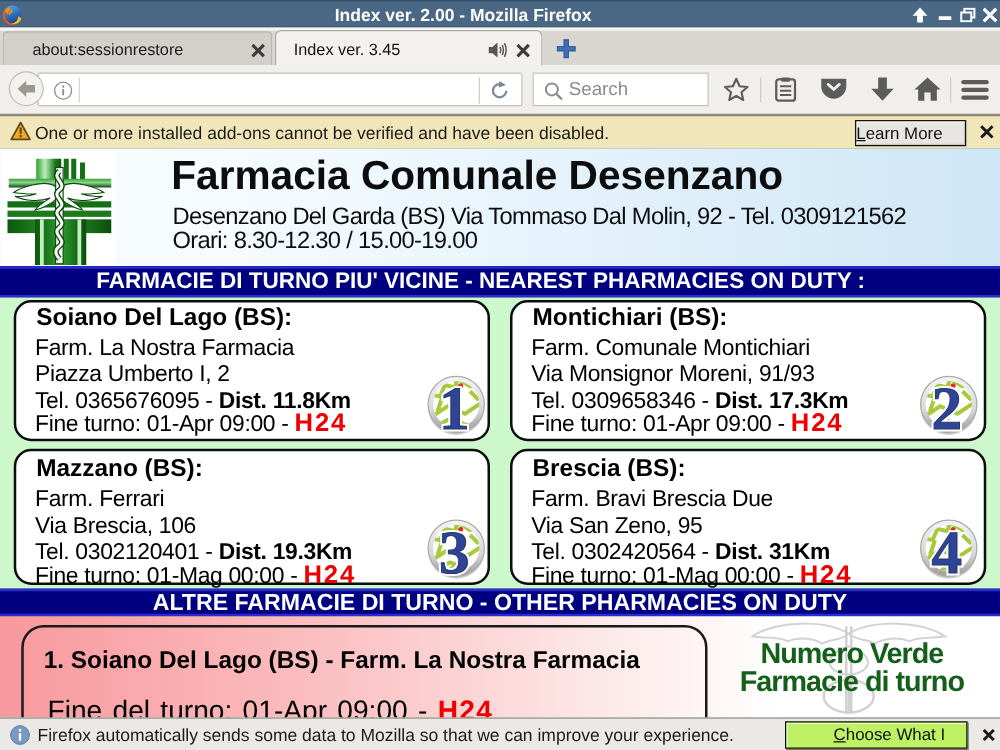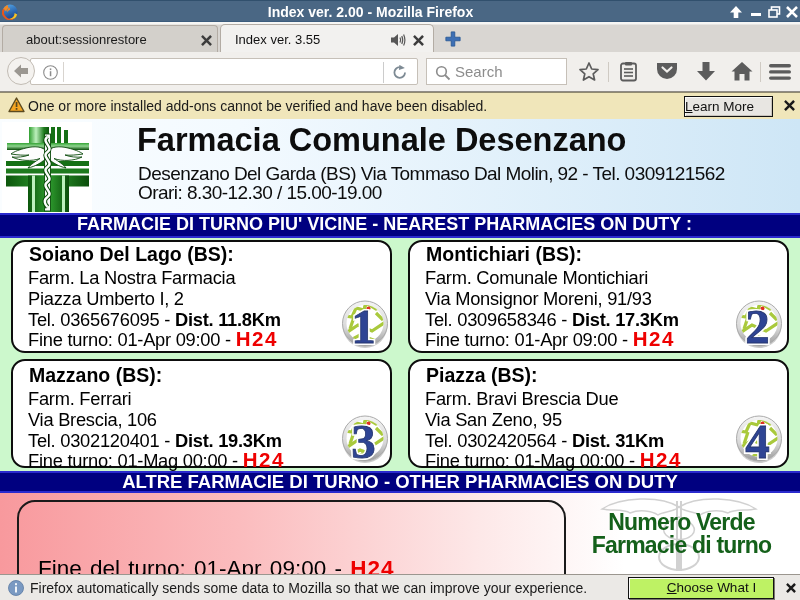--- a/index.html
+++ b/index.html
@@ -104,21 +104,21 @@
   </div>
 
   <div id="tabbar">
     <div class="tab1">
       <div class="txt">about:sessionrestore</div>
       <svg style="position:absolute;left:198px;top:9px" width="11" height="11" viewBox="0 0 11 11">
           <path d="M1.85 1.85 L9.15 9.15 M9.15 1.85 L1.85 9.15" stroke="#3c3c3c" stroke-width="2.5" stroke-linecap="square"></path>
         </svg>
     </div>
     <div class="tab2">
-      <div class="txt">Index ver. 3.55</div>
+      <div class="txt">Index ver. 3.45</div>
       <svg style="position:absolute;left:169px;top:8px" width="17" height="14" viewBox="0 0 17 14">
         <path d="M1 4.5 L4 4.5 L8 1 L8 13 L4 9.5 L1 9.5 Z" fill="#575757"></path>
         <path d="M10 4.5 Q11.3 7 10 9.5 M11.8 3 Q13.6 7 11.8 11 M13.6 1.5 Q16.2 7 13.6 12.5" stroke="#575757" stroke-width="1.2" fill="none"></path>
       </svg>
       <svg style="position:absolute;left:192px;top:10px" width="11" height="11" viewBox="0 0 11 11">
           <path d="M1.85 1.85 L9.15 9.15 M9.15 1.85 L1.85 9.15" stroke="#3c3c3c" stroke-width="2.5" stroke-linecap="square"></path>
         </svg>
     </div>
     <svg style="position:absolute;left:445px;top:9px" width="16" height="16" viewBox="0 0 18 18">
       <path d="M7 1 L11 1 L11 7 L17 7 L17 11 L11 11 L11 17 L7 17 L7 11 L1 11 L1 7 L7 7 Z" fill="#3d6fb4" stroke="#2a5a97" stroke-width="1"></path>
@@ -350,21 +350,21 @@
             <path d="M35 13 L41 19 L48 15"></path>
             <path d="M13 17 L9 29"></path>
             <path d="M25 3 L23 10"></path>
           </g>
           <circle cx="27.5" cy="8.5" r="2" fill="#e03020"></circle>
           <text x="22.5" y="43" text-anchor="middle" font-family="Liberation Serif, serif" font-size="49" font-weight="bold" fill="none" stroke="#ffffff" stroke-width="4">3</text>
               <text x="22.5" y="43" text-anchor="middle" font-family="Liberation Serif, serif" font-size="49" font-weight="bold" fill="#2e4494" stroke="#26376f" stroke-width="0.8">3</text>
         </svg></div>
       </div>
       <div class="card" style="left:408px;top:121px;height:109px">
-        <div class="t" style="top:3px">Piazza (BS):</div>
+        <div class="t" style="top:3px">Brescia (BS):</div>
         <div class="l" style="top:27px">Farm. Bravi Brescia Due</div>
         <div class="l" style="top:48px">Via San Zeno, 95</div>
         <div class="l" style="top:69px">Tel. 0302420564 - <b>Dist. 31Km</b></div>
         <div class="l" style="top:87px">Fine turno: 01-Mag 00:00 - <span class="red">H24</span></div>
         <div class="badge" style="left:325px;top:54px"><svg width="48" height="49" viewBox="0 0 48 49">
           <defs>
             <linearGradient id="ring4" x1="0" y1="0" x2="0" y2="1">
               <stop offset="0" stop-color="#f5f5f5"></stop>
                   <stop offset="0.6" stop-color="#d8d8d8"></stop>
                   <stop offset="1" stop-color="#9a9a9a"></stop>
@@ -403,20 +403,21 @@
             <path d="M79 12 C60 0 20 2 2 14 C12 16 24 14 30 18 C40 14 52 16 58 20 C64 16 72 18 79 12 Z" stroke-width="1.5"></path>
             <path d="M79 12 C98 0 138 2 156 14 C146 16 134 14 128 18 C118 14 106 16 100 20 C94 16 86 18 79 12 Z" stroke-width="1.5"></path>
             <path d="M79 22 C66 26 60 34 66 40 C72 46 86 46 92 40 C98 34 92 26 79 22" stroke-width="1.5"></path>
             <ellipse cx="79" cy="62" rx="20" ry="13" stroke-width="2"></ellipse>
             <path d="M79 49 L79 75" stroke-width="2"></path>
           </g>
         </svg>
         <div class="g">Numero Verde<br>Farmacie di turno</div>
       </div>
       <div id="pinkcard">
+        <div class="t">1. Soiano Del Lago (BS) - Farm. La Nostra Farmacia</div>
         <div class="l2">Piazza Umberto I, 2 - Tel. 0365676095</div>
         <div class="l3">Fine del turno: 01-Apr 09:00 - <span class="red">H24</span></div>
       </div>
     </div>
   </div>
 
   <div id="botbar">
     <svg style="position:absolute;left:8px;top:5px" width="16" height="16" viewBox="0 0 16 16">
       <circle cx="8" cy="8" r="7.5" fill="#7a99c2" stroke="#5a7aa2" stroke-width="0.8"></circle>
       <rect x="7.1" y="6.5" width="1.8" height="6" fill="#fff"></rect>

